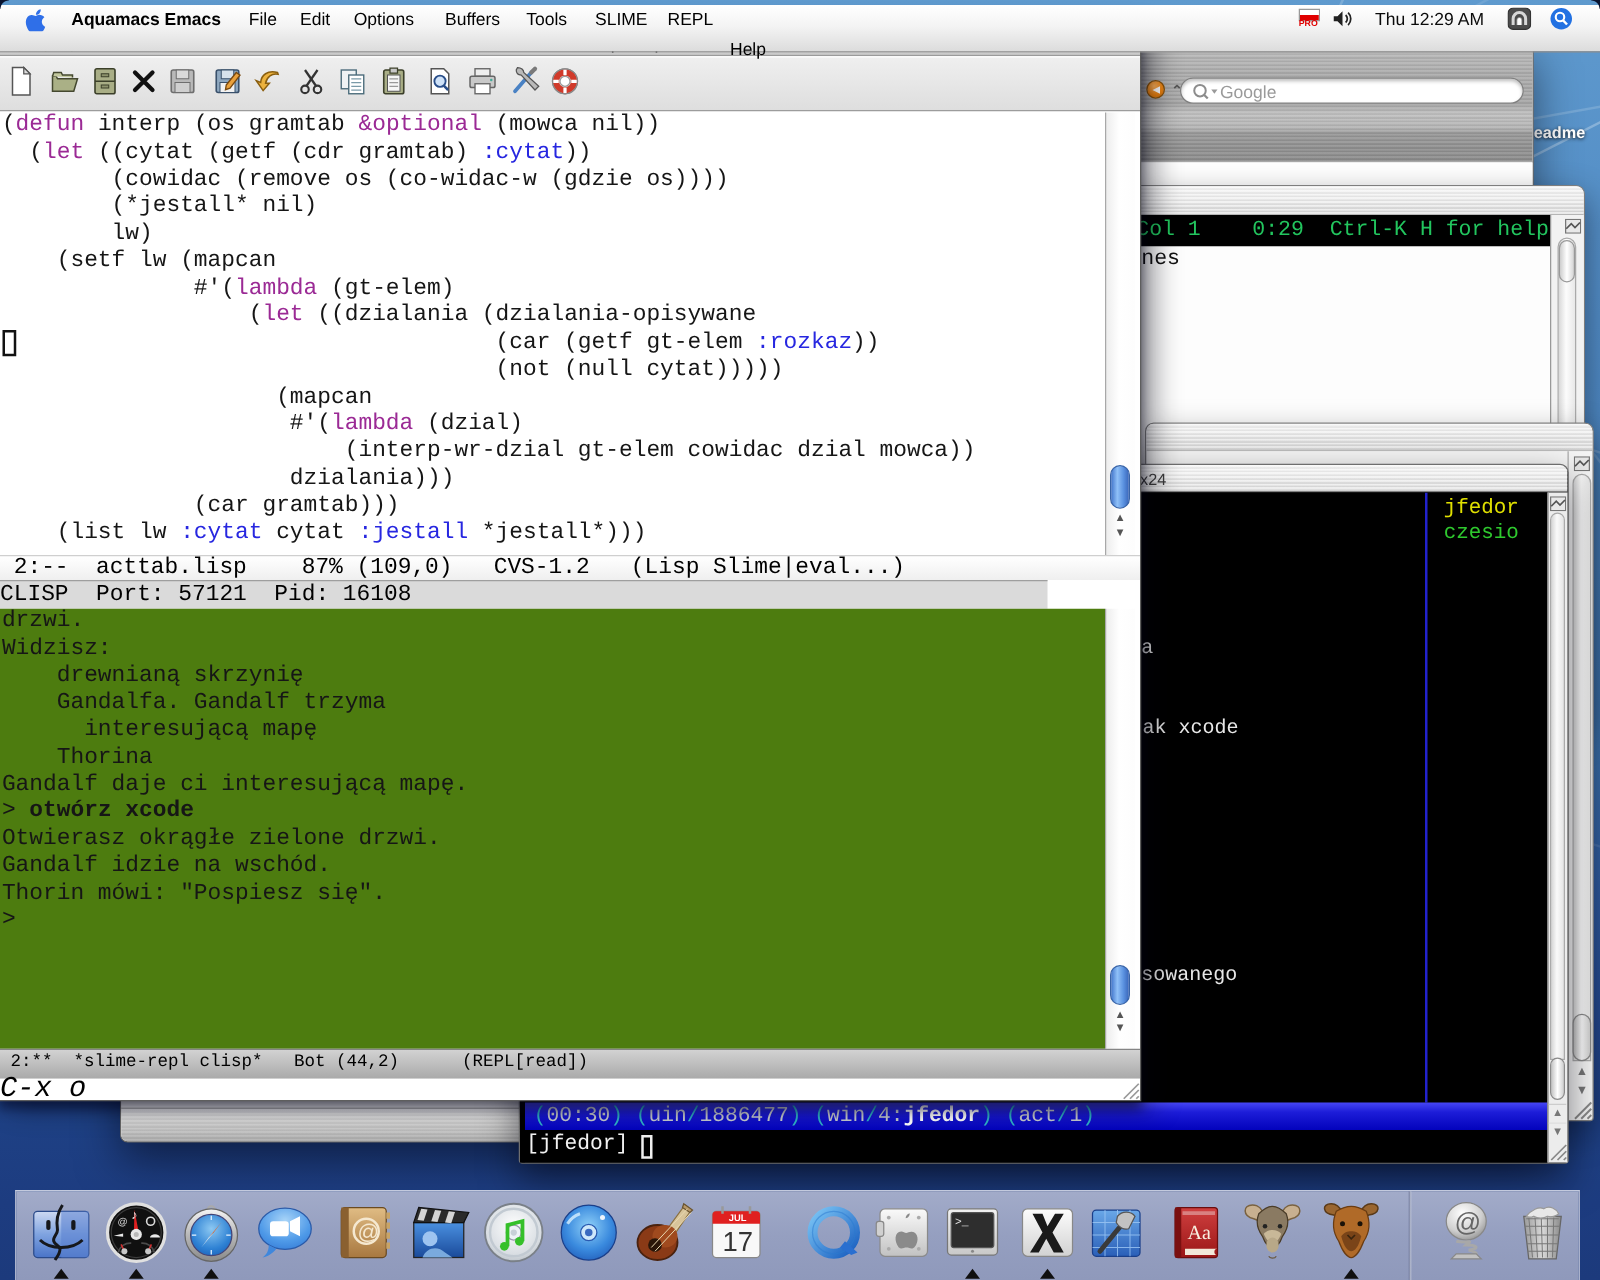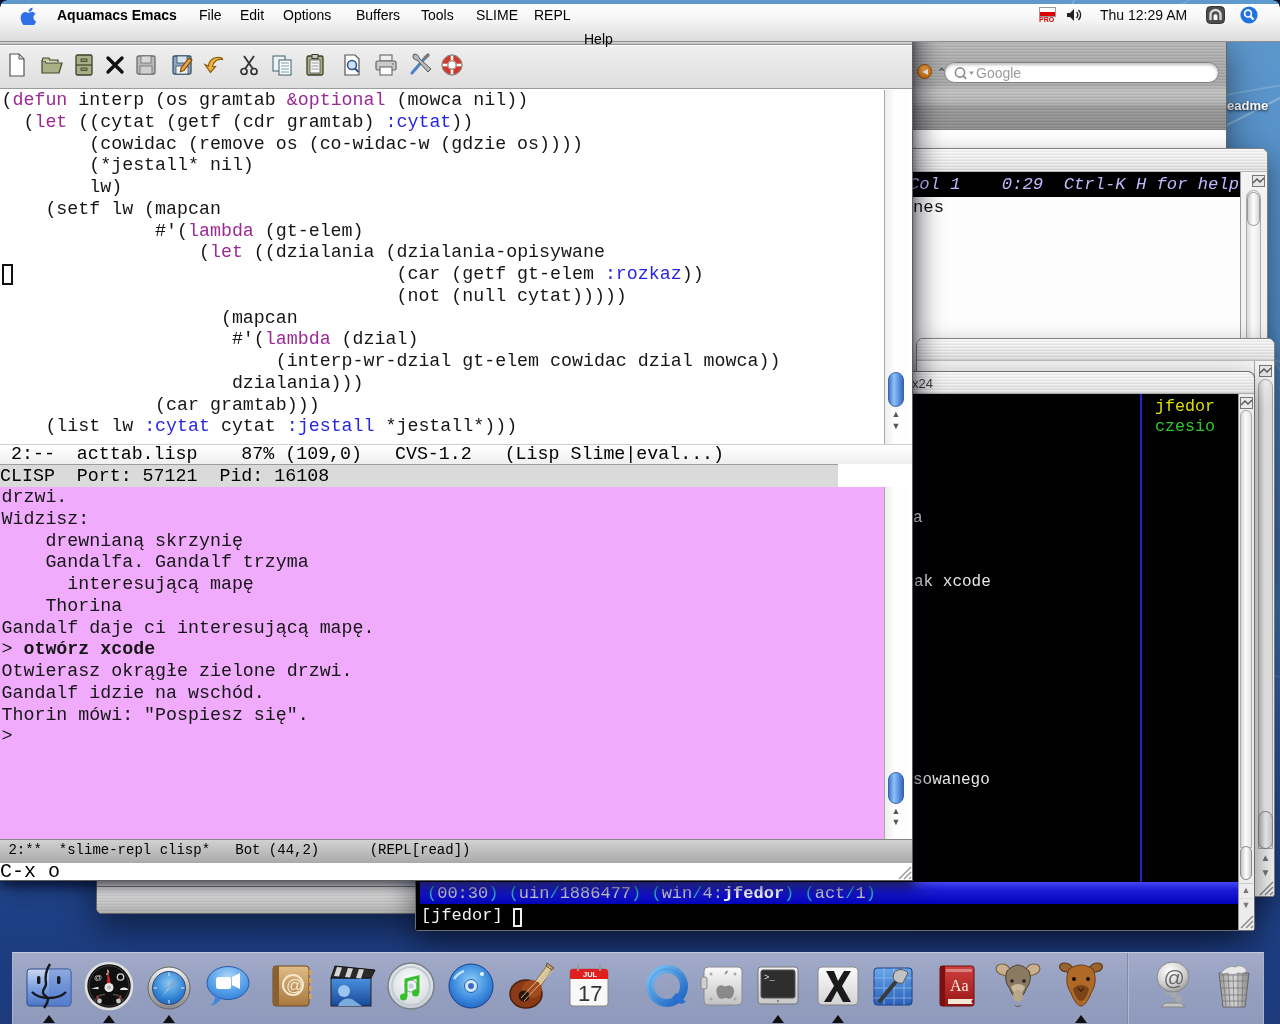--- a/index.html
+++ b/index.html
@@ -31,22 +31,22 @@
 #backbtn{left:820px;top:29px;width:15px;height:15px;border-radius:50%;
  background:radial-gradient(circle at 40% 30%,#ffb45e,#ef8511 55%,#c96a08);border:1px solid #8a5208;}
 #backbtn:after{content:"";position:absolute;left:3.5px;top:4px;width:0;height:0;
  border-top:3.5px solid transparent;border-bottom:3.5px solid transparent;border-right:6px solid #fff;}
 
 #winA{left:902px;top:148px;width:366px;height:430px;z-index:3;background:#fdfdfd;
  border:1px solid #7e7e7e;border-radius:7px 7px 0 0;box-shadow:0 10px 26px rgba(0,0,10,0.45);}
 #winA .tbar{position:absolute;left:0;top:0;width:364px;height:23px;border-radius:6px 6px 0 0;
  background:repeating-linear-gradient(180deg,rgba(255,255,255,0.5) 0 1px,rgba(0,0,0,0.03) 2px 3px),linear-gradient(180deg,#f5f5f5,#d8d8d8);
  border-bottom:1px solid #b5b5b5;}
-#winA .blackbar{position:absolute;left:0;top:23px;width:337px;height:25px;background:#000;color:#c4b5fd;
- font-size:17.2px;white-space:pre;overflow:hidden;line-height:25px;padding-left:6px;font-style:italic;}
+#winA .blackbar{position:absolute;left:0;top:23px;width:337px;height:25px;background:#000;color:#22c55e;
+ font-size:17.2px;white-space:pre;overflow:hidden;line-height:25px;padding-left:6px;}
 #winA .sbcol{position:absolute;left:337px;top:23px;width:27px;height:406px;background:#f2f2f2;border-left:1px solid #999;}
 
 #winC{left:916px;top:338px;width:359px;height:559px;z-index:4;background:#f5f5f5;
  border:1px solid #808080;border-radius:7px 7px 3px 3px;box-shadow:0 10px 26px rgba(0,0,10,0.4);}
 #winC .tbar{position:absolute;left:0;top:0;width:357px;height:22px;border-radius:6px 6px 0 0;
  background:repeating-linear-gradient(180deg,rgba(255,255,255,0.5) 0 1px,rgba(0,0,0,0.03) 2px 3px),linear-gradient(180deg,#f2f2f2,#d6d6d6);
  border-bottom:1px solid #bbb;}
 #winC .sbline{position:absolute;left:337px;top:22px;width:1px;height:535px;background:#aaa;}
 
 #winB{left:415px;top:371px;width:840px;height:560px;z-index:5;background:#000;
@@ -69,21 +69,21 @@
  border-bottom:1px solid #9a9a9a;text-align:center;color:#303030;font-size:14px;}
 .tl{position:absolute;top:4.5px;width:13px;height:13px;border-radius:50%;}
 #e-toolbar{left:0;top:23px;width:912px;height:43px;
  background:linear-gradient(180deg,#efefef,#dedede);border-bottom:1px solid #9c9c9c;}
 #e-buffer{left:0;top:67px;width:884px;height:354px;background:#fff;overflow:hidden;}
 pre.code{padding-left:1.5px;font-family:"Liberation Mono",monospace;font-size:18.3px;line-height:21.75px;color:#161616;white-space:pre;}
 .kw{color:#9b2a95;} .cst{color:#2727e0;}
 #e-mode1{left:0;top:421px;width:912px;height:20px;background:linear-gradient(180deg,#fff,#efefef);
  border-top:1px solid #cfcfcf;color:#000;}
 #e-clisp{left:0;top:441px;width:838px;height:23px;background:#dadada;border-top:1px solid #9e9e9e;color:#000;}
-#e-repl{left:0;top:464px;width:884px;height:352px;background:#f0abfc;overflow:hidden;}
+#e-repl{left:0;top:464px;width:884px;height:352px;background:#4d7c0f;overflow:hidden;}
 #e-mode2{left:0;top:816px;width:912px;height:24px;background:linear-gradient(180deg,#d2d2d2,#a9a9a9);
  border-top:1px solid #858585;color:#000;}
 #e-mini{left:0;top:840px;width:912px;height:17px;background:#fff;color:#000;}
 .sbv{position:absolute;width:24px;background:linear-gradient(90deg,#ededed,#ffffff 45%,#fdfdfd);border-left:1px solid #a8a8a8;}
 .thumb{position:absolute;left:3px;width:16px;border-radius:8px;
  background:linear-gradient(90deg,#4477cc,#8fc0f8 35%,#5b92e0 70%,#3a67bb);border:1px solid #3864a8;}
 .sbarrow{position:absolute;left:3px;width:16px;height:11px;color:#555;font-size:9px;text-align:center;line-height:11px;}
 .cursorbox{position:absolute;border:2px solid #111;background:transparent;}
 
 #dock{left:12px;top:952px;width:1252px;height:72px;z-index:20;
@@ -314,21 +314,21 @@
 Gandalf idzie na wschód.
 Thorin mówi: "Pospiesz się".
 &gt;</pre>
     </div>
  <div class="abs sbv" style="left:884px;top:464px;height:352px;">
    <div class="thumb" style="top:285px;height:32px;"></div>
    <div class="sbarrow" style="top:319px;">▲</div>
    <div class="sbarrow" style="top:330px;">▼</div>
  </div>
  <div class="abs mono" id="e-mode2" style="font-size:14px;line-height:21px;white-space:pre;"> 2:**  *slime-repl clisp*   Bot (44,2)      (REPL[read])</div>
- <div class="abs mono" id="e-mini" style="font-size:20px;line-height:17px;white-space:pre;">C-x o</div>
+ <div class="abs mono" id="e-mini" style="font-size:23px;line-height:17px;white-space:pre;font-style:italic;">C-x o</div>
  <svg class="abs" style="left:897px;top:842px" width="15" height="15" viewBox="0 0 15 15">
    <line x1="2" y1="14" x2="14" y2="2" stroke="#999" stroke-width="1.4"></line>
    <line x1="7" y1="14" x2="14" y2="7" stroke="#999" stroke-width="1.4"></line>
    <line x1="12" y1="14" x2="14" y2="12" stroke="#999" stroke-width="1.4"></line>
  </svg>
 </div>
 <div class="abs" id="menubar">
     <svg style="position:absolute;left:20px;top:2.5px" width="17" height="18" viewBox="0 0 16.5 18">
  <g fill="#2f6fe8">
         <path d="M11.4 3.5 c0.6-0.8 1.1-1.9 0.9-3.1 -0.9 0.1-2.1 0.7-2.8 1.5 -0.6 0.7-1.2 1.9-1 2.9 1.1 0.1 2.2-0.5 2.9-1.3z"></path>

